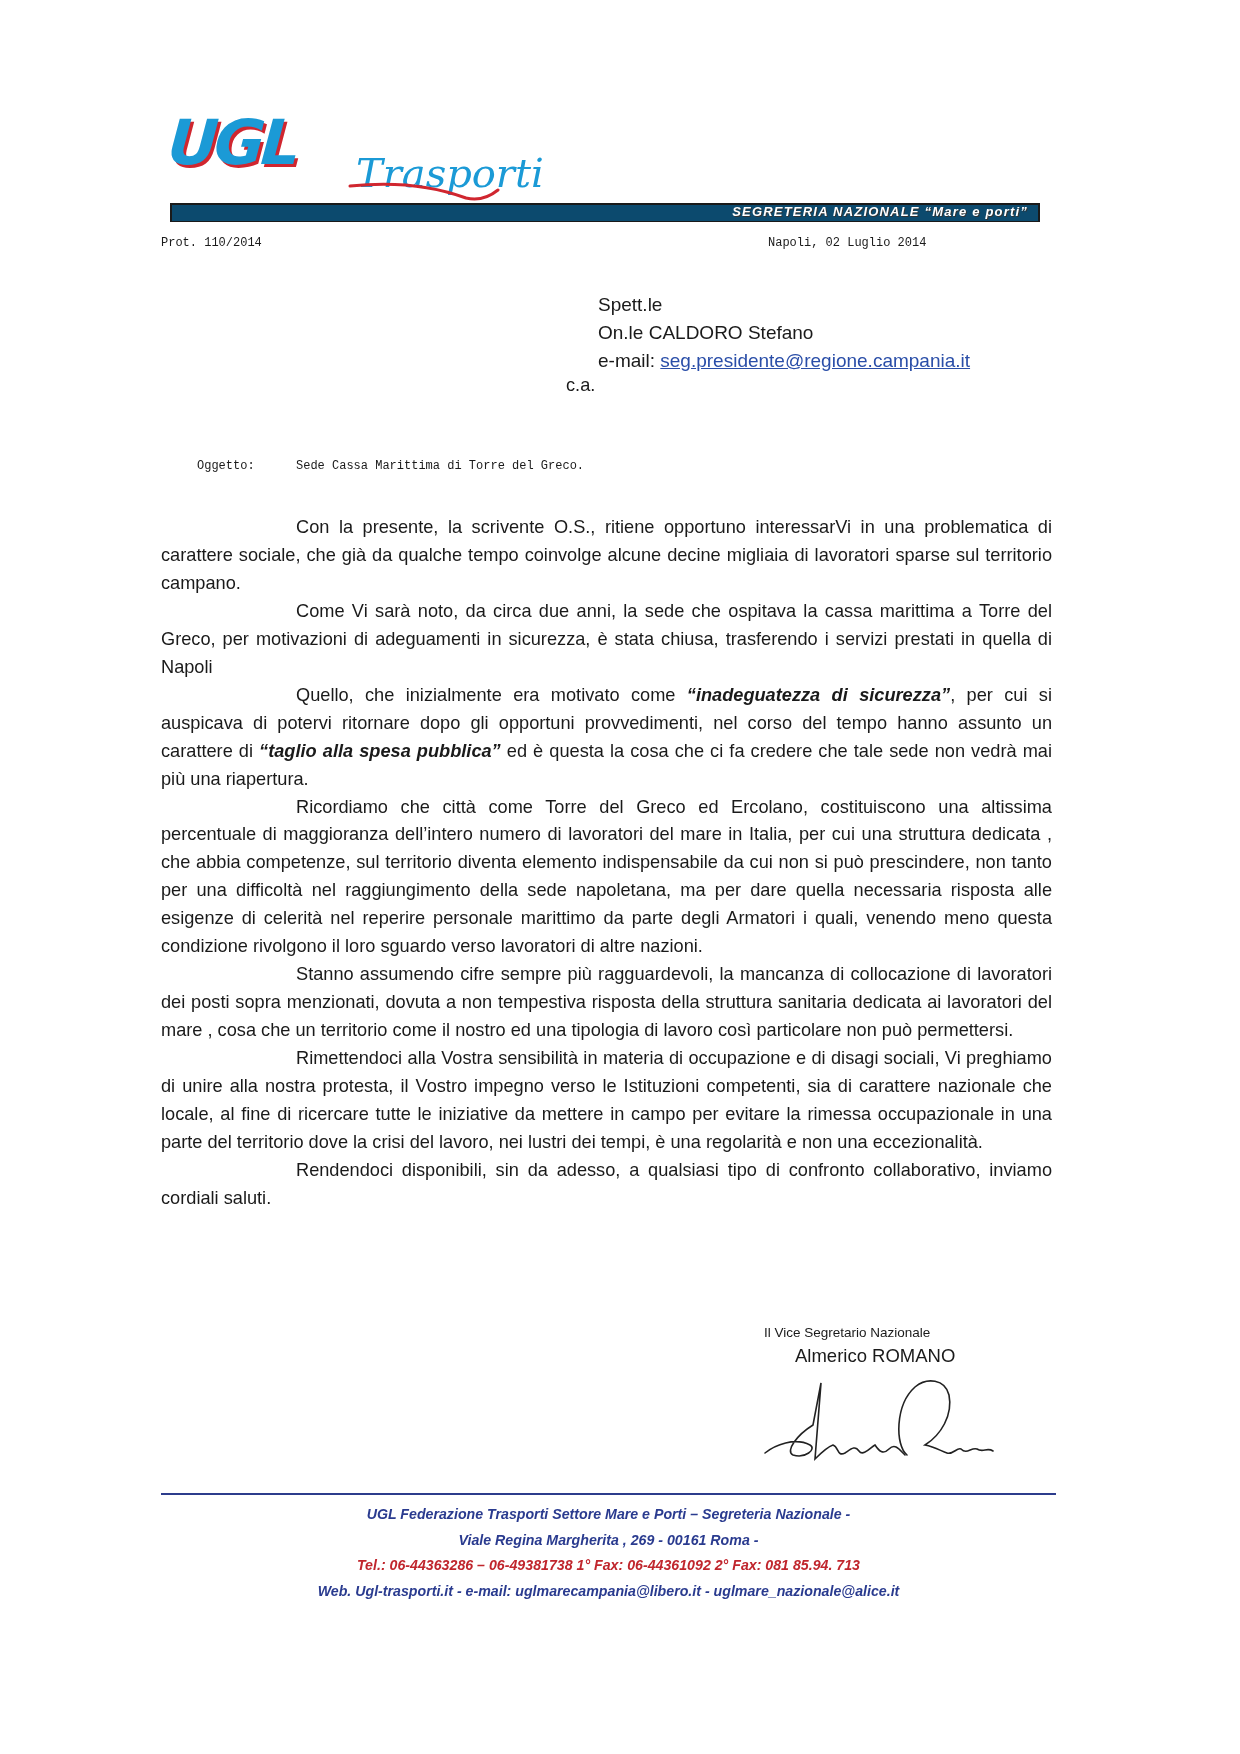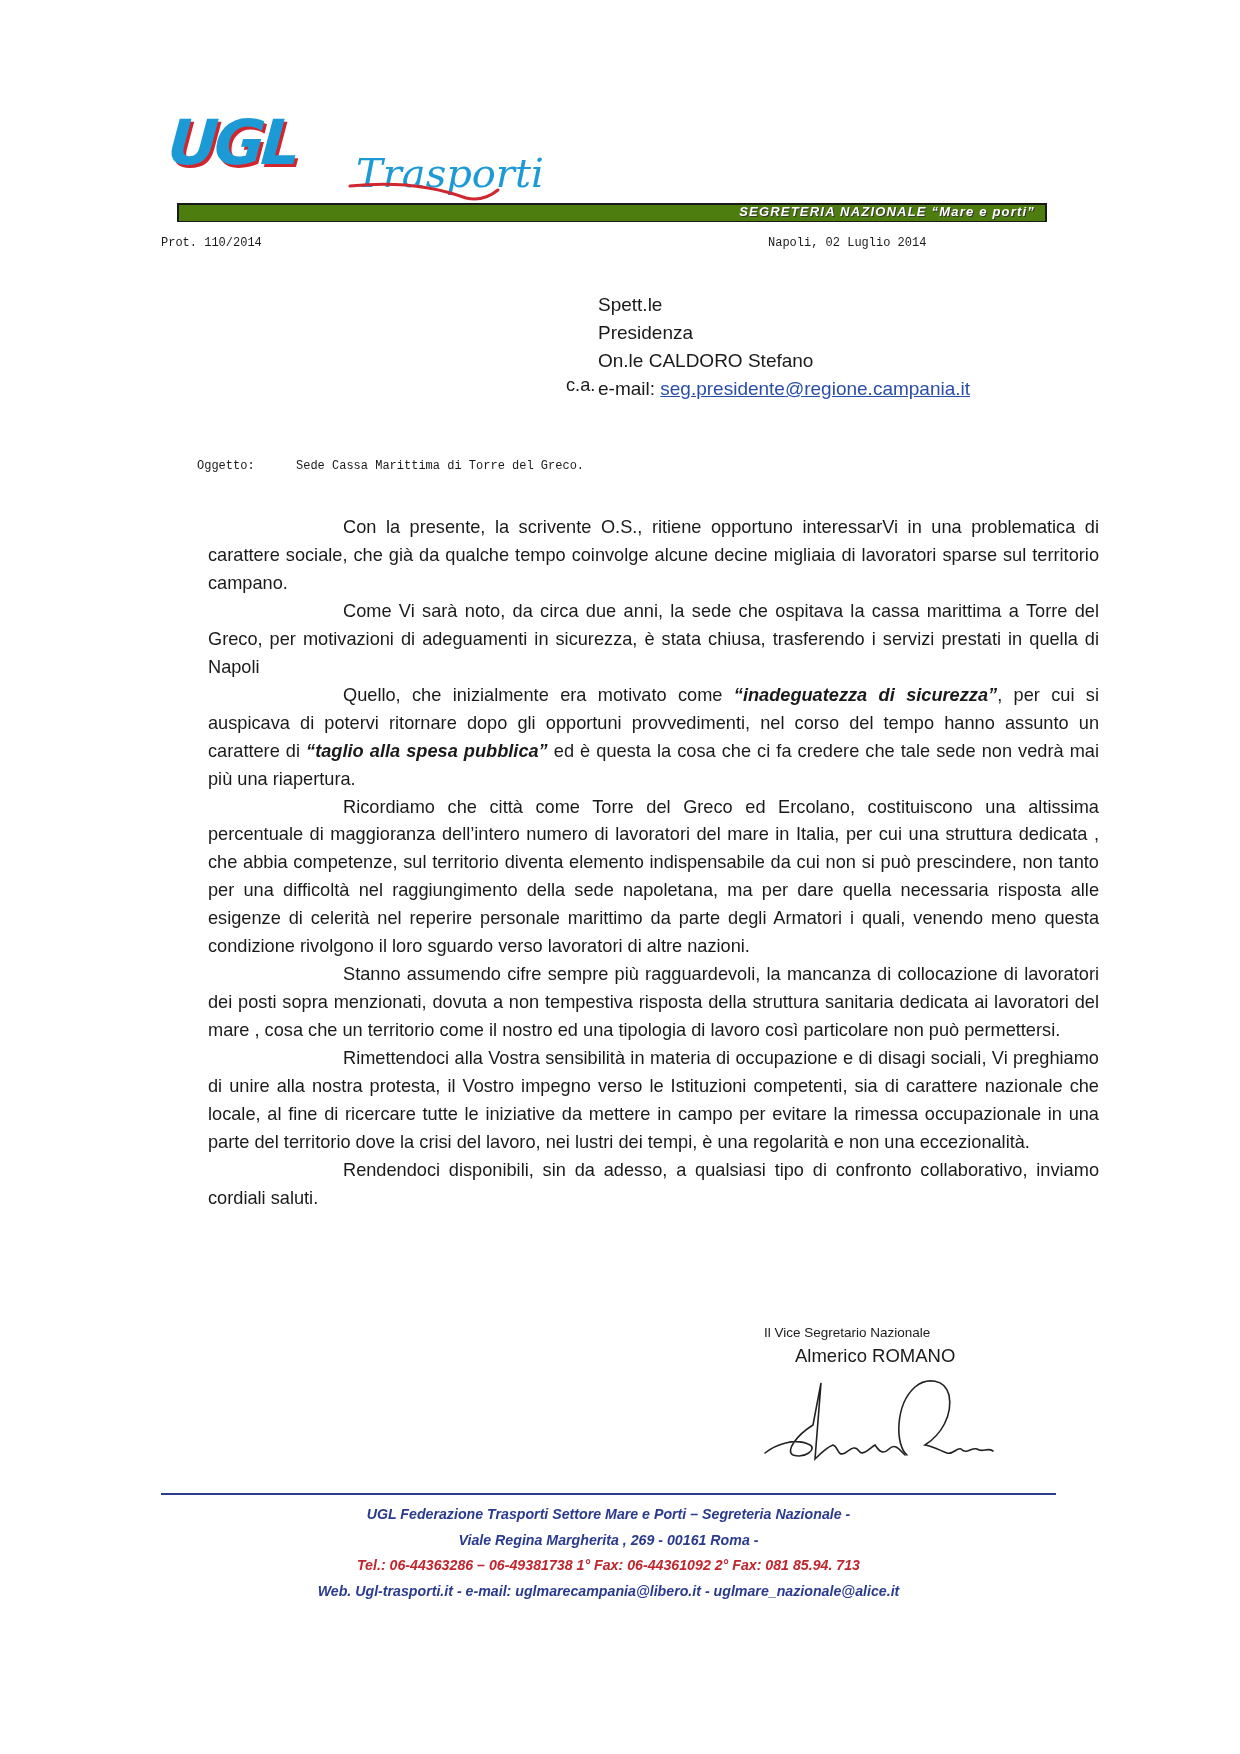--- a/index.html
+++ b/index.html
@@ -11,41 +11,41 @@
   .logo { position: absolute; left: 168px; top: 112px; width: 360px; height: 90px; }
   .logo-ugl { position: absolute; left: 0; top: 0; font-family: "DejaVu Sans", sans-serif;
               font-weight: bold; font-size: 62px; color: #1b9ad6; letter-spacing: -4px;
               font-style: italic; transform: skewX(-4deg); line-height: 1; }
   .logo-ugl-shadow { position: absolute; left: 3px; top: 3px; color: #d0262f; z-index: 0; }
   .logo-ugl-main { position: relative; z-index: 1; }
   .logo-trasporti { position: absolute; left: 188px; top: 38px; font-family: "DejaVu Serif", serif;
                     font-size: 40px; color: #1b9ad6; font-style: italic; }
   .logo-swoosh { position: absolute; left: 180px; top: 68px; }
 
-  .banner { position: absolute; left: 177px; top: 203px; width: 866px; height: 16px;
-            background: #4d7c0f; border-top: 2px solid #1a1a1a; border-bottom: 1px solid #1a1a1a; border-left: 2px solid #1a1a1a; border-right: 2px solid #1a1a1a; }
+  .banner { position: absolute; left: 170px; top: 203px; width: 866px; height: 16px;
+            background: #0c4a6e; border-top: 2px solid #1a1a1a; border-bottom: 1px solid #1a1a1a; border-left: 2px solid #1a1a1a; border-right: 2px solid #1a1a1a; }
   .banner-text { position: absolute; right: 10px; top: -1px; font-family: "Liberation Sans", sans-serif;
                  font-weight: bold; font-style: italic; font-size: 13px; color: #ffffff;
                  letter-spacing: 1.2px; text-shadow: 1px 1px 0 #333; }
 
   
   .txt { position: absolute; font-family: Liberation Mono, monospace; font-size: 12px; color: #1a1a1a; white-space: nowrap; }
   .prot { left: 161px; top: 236px; }
   .date { left: 768px; top: 236px; }
 
   .addr { position: absolute; left: 598px; top: 291px; line-height: 28px; font-size: 19px; }
   .addr div { white-space: nowrap; }
   .ca { position: absolute; left: 566px; top: 375px; font-size: 18.2px; }
   .email-link { color: #2a4ea8; text-decoration: underline; }
 
   .subject-label { left: 161px; top: 459px; margin-left: 36px; }
   .subject-text { left: 296px; top: 459px; }
 
   .body-text { position: absolute; left: 161px; top: 514px; width: 891px;
-               font-size: 18.2px; line-height: 27.95px; text-align: justify; margin-left: 47px; }
+               font-size: 18.2px; line-height: 27.95px; text-align: justify; }
   .body-text p { margin: 0; text-indent: 135px; }
   .body-text b i, .em { font-weight: bold; font-style: italic; }
 
   .sig-title { position: absolute; left: 764px; top: 1325px; font-size: 13.5px; white-space: nowrap; }
   .sig-name { position: absolute; left: 795px; top: 1345px; font-size: 18.5px; white-space: nowrap; }
   .signature { position: absolute; left: 755px; top: 1375px; }
 
   .footer-rule { position: absolute; left: 161px; top: 1493px; width: 895px; height: 0;
                  border-top: 2px solid #2c3c8c; }
   .footer { position: absolute; left: 161px; top: 1499px; width: 895px; text-align: center;
@@ -72,21 +72,20 @@
 
   <div class="banner">
     <span class="banner-text">SEGRETERIA NAZIONALE “Mare e porti”</span>
   </div>
 
   <div class="txt prot">Prot. 110/2014</div>
   <div class="txt date">Napoli, 02 Luglio  2014</div>
 
   <div class="addr">
     <div>Spett.le</div>
-    <div>Presidenza</div>
     <div>On.le CALDORO Stefano</div>
     <div>
       <span>e-mail: </span><a class="email-link" href="mailto:seg.presidente@regione.campania.it">seg.presidente@regione.campania.it</a>
     </div>
   </div>
   <div class="ca">c.a.</div>
 
   <div class="txt subject-label">Oggetto:</div>
   <div class="txt subject-text">Sede Cassa Marittima di Torre del Greco.</div>
 

